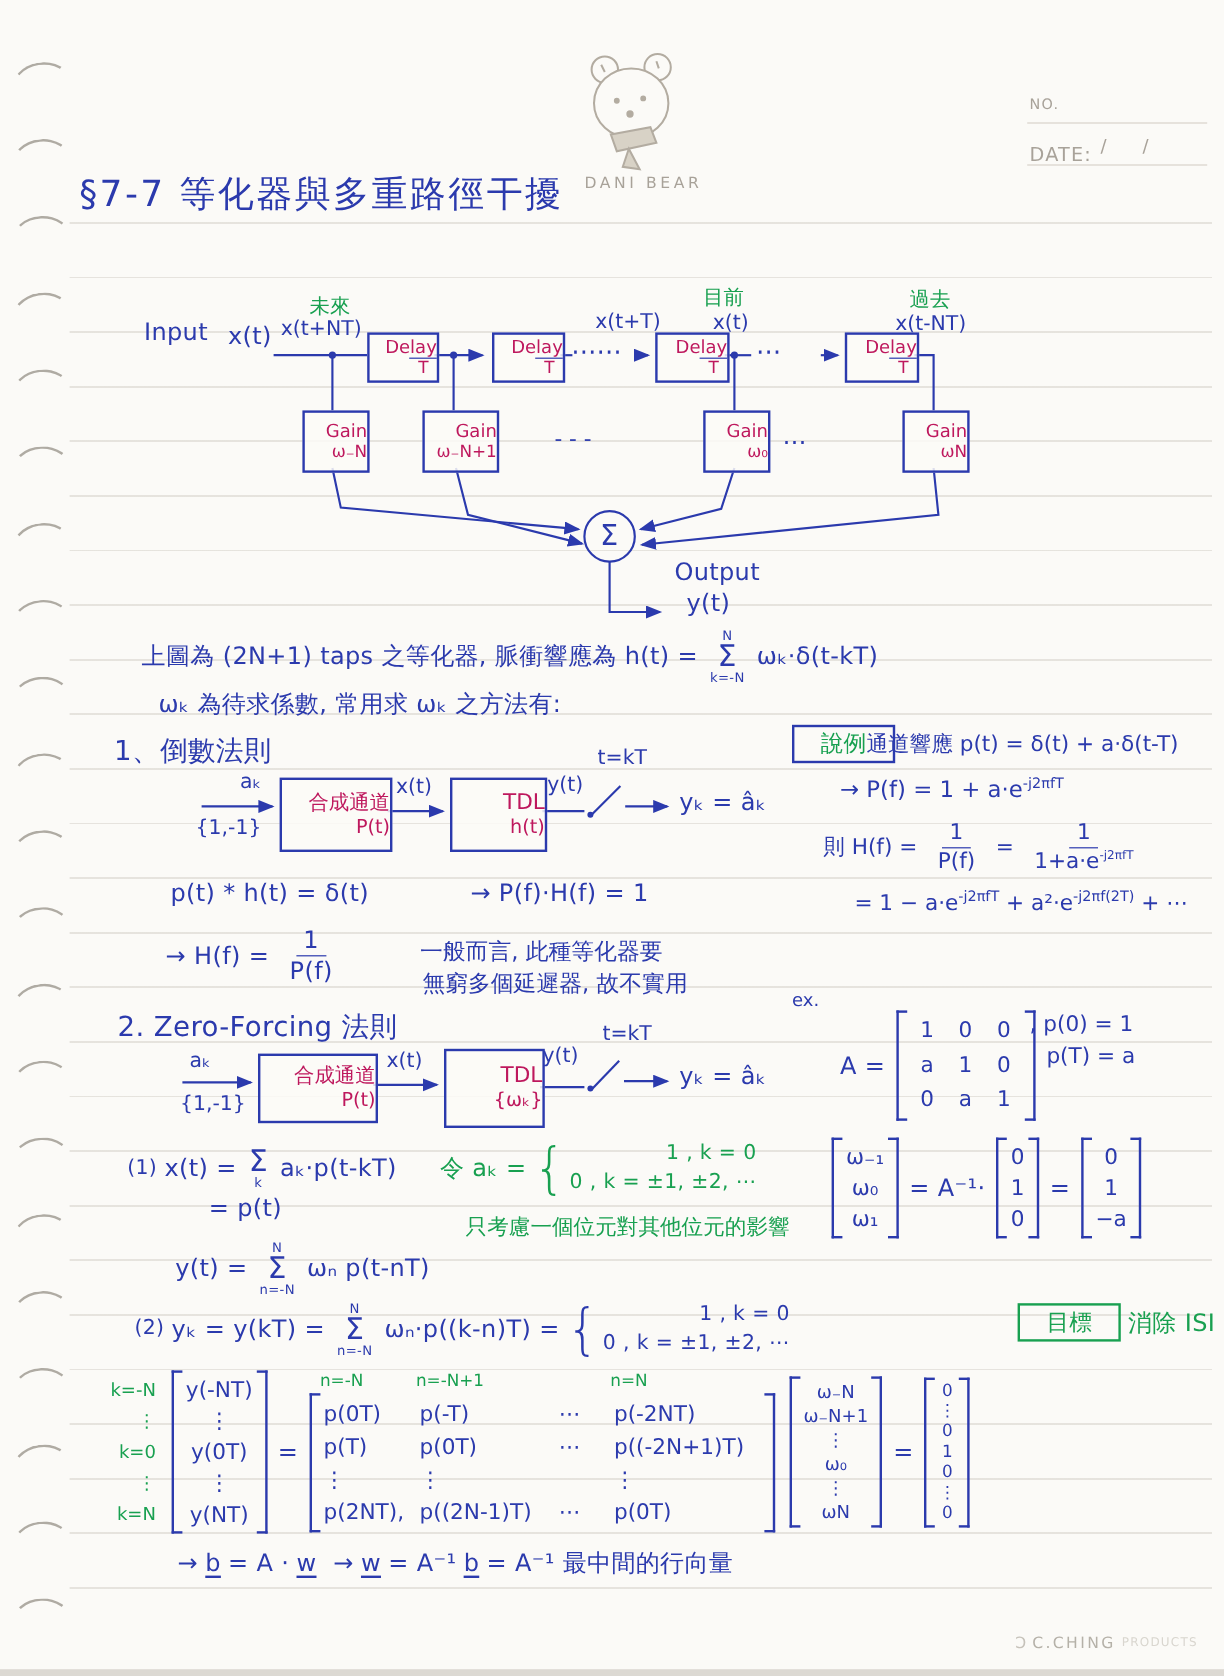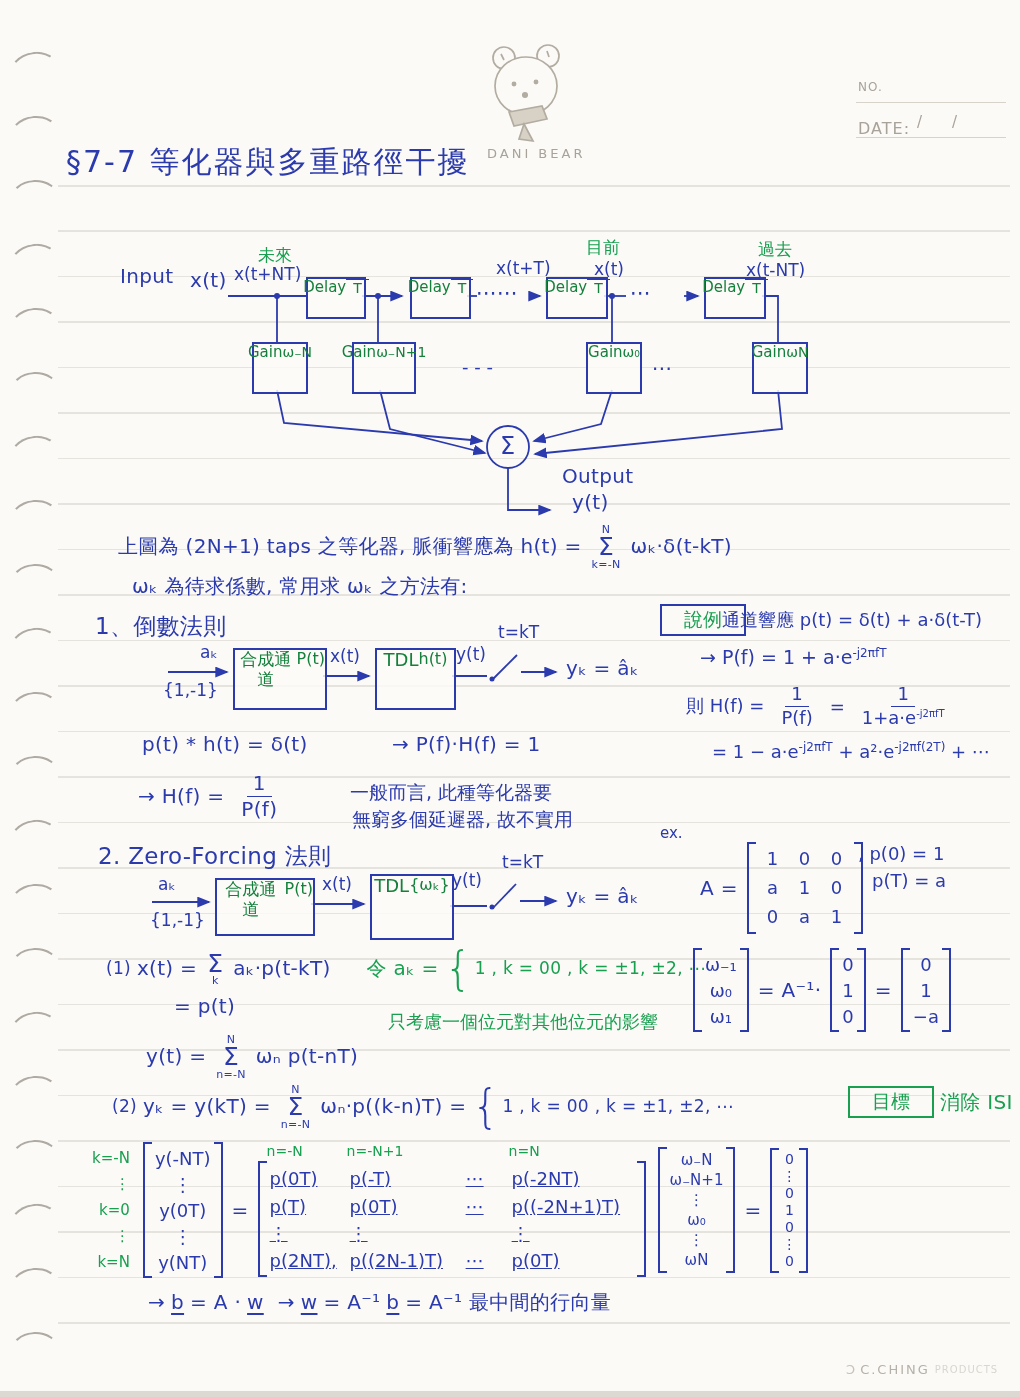--- a/index.html
+++ b/index.html
@@ -15,45 +15,45 @@
   }
   .abs { position:absolute; }
   .ink { color:#2b3aad; }
   .green { color:#18a050; }
   .gray { color:#a8a299; }
   .hw { font-size:20px; line-height:1.25; letter-spacing:.3px; }
   .sm { font-size:17px; }
   .title { font-size:30px; letter-spacing:2px; }
   .heading2 { font-size:25px; letter-spacing:1px; }
   .box {
-    border:2px solid #2b3aad; color:#15803d; background:rgba(251,250,247,.85);
-    display:flex; align-items:flex-start; justify-content:center;
+    border:2px solid #2b3aad; color:#be185d; background:rgba(251,250,247,.85);
+    display:flex; flex-direction:column; align-items:flex-end; justify-content:center;
     line-height:1.15; text-align:center;
   }
   .box .b1 { font-size:15px; }
   .box .b2 { font-size:14px; }
   .divided .b2 { border-top:1.4px solid #2b3aad; padding:0 7px; }
   .flexline { display:flex; align-items:center; gap:6px; white-space:nowrap; }
   .frac { display:inline-flex; flex-direction:column; align-items:center; margin:0 5px; line-height:1.15; }
   .frac .num { padding:0 6px 1px; border-bottom:1.7px solid currentColor; }
   .frac .den { padding:1px 6px 0; }
   .sum { display:inline-flex; flex-direction:column; align-items:center; line-height:1; margin:0 4px; }
   .sum .t { font-size:11px; }
   .sum .s { font-size:25px; line-height:.95; }
   .sum .b { font-size:11px; }
   .cases { display:inline-flex; align-items:center; gap:3px; }
   .cases .brace { font-size:42px; font-weight:300; line-height:.9; transform:scaleY(1.1); }
-  .cases .body { display:flex; font-size:17px; line-height:1.4; text-align:right; }
+  .cases .body { display:flex; flex-direction:column; font-size:17px; line-height:1.4; text-align:right; }
   .bmat { position:relative; display:inline-flex; flex-direction:column; align-items:center; justify-content:center; padding:3px 10px; margin:0 3px; }
   .bmat::before,.bmat::after { content:""; position:absolute; top:0; bottom:0; width:7px; border:2px solid currentColor; }
   .bmat::before { left:0; border-right:none; }
   .bmat::after { right:0; border-left:none; }
   .bmat .cell { min-height:26px; display:flex; align-items:center; justify-content:center; font-size:18px; padding:0 2px; }
   .mrow { display:grid; grid-template-columns:repeat(3,32px); justify-items:center; font-size:19px; line-height:1.6; }
-  .prow { display:grid; grid-template-columns:76px 112px 42px 126px; column-gap:4px; align-items:center; justify-items:start; min-height:28px; font-size:17px;text-decoration:underline; }
+  .prow { display:grid; grid-template-columns:76px 112px 42px 126px; column-gap:4px; align-items:center; justify-items:start; min-height:28px; font-size:17px; }
   .prow.short { min-height:18px; }
   .prow .cell, .nrow .cell, .kcol .cell, .mrow .cell { display:flex; align-items:center; }
   .nrow { display:grid; grid-template-columns:76px 112px 42px 126px; column-gap:4px; font-size:14px; margin:0 0 2px 12px; }
   .nrow .cell:nth-child(3) { grid-column:4; }
   .kcol { display:flex; flex-direction:column; align-items:flex-end; margin-right:4px; }
   .kcol .cell { min-height:26px; font-size:15px; justify-content:flex-end; }
   .vec6 .cell { min-height:20px; font-size:15px; }
   .vec7 .cell { min-height:17px; font-size:14px; }
   .tagbox { border:2px solid #2b3aad; padding:1px 22px; font-size:19px; }
   .tagbox.gframe { border-color:#18a050; }

